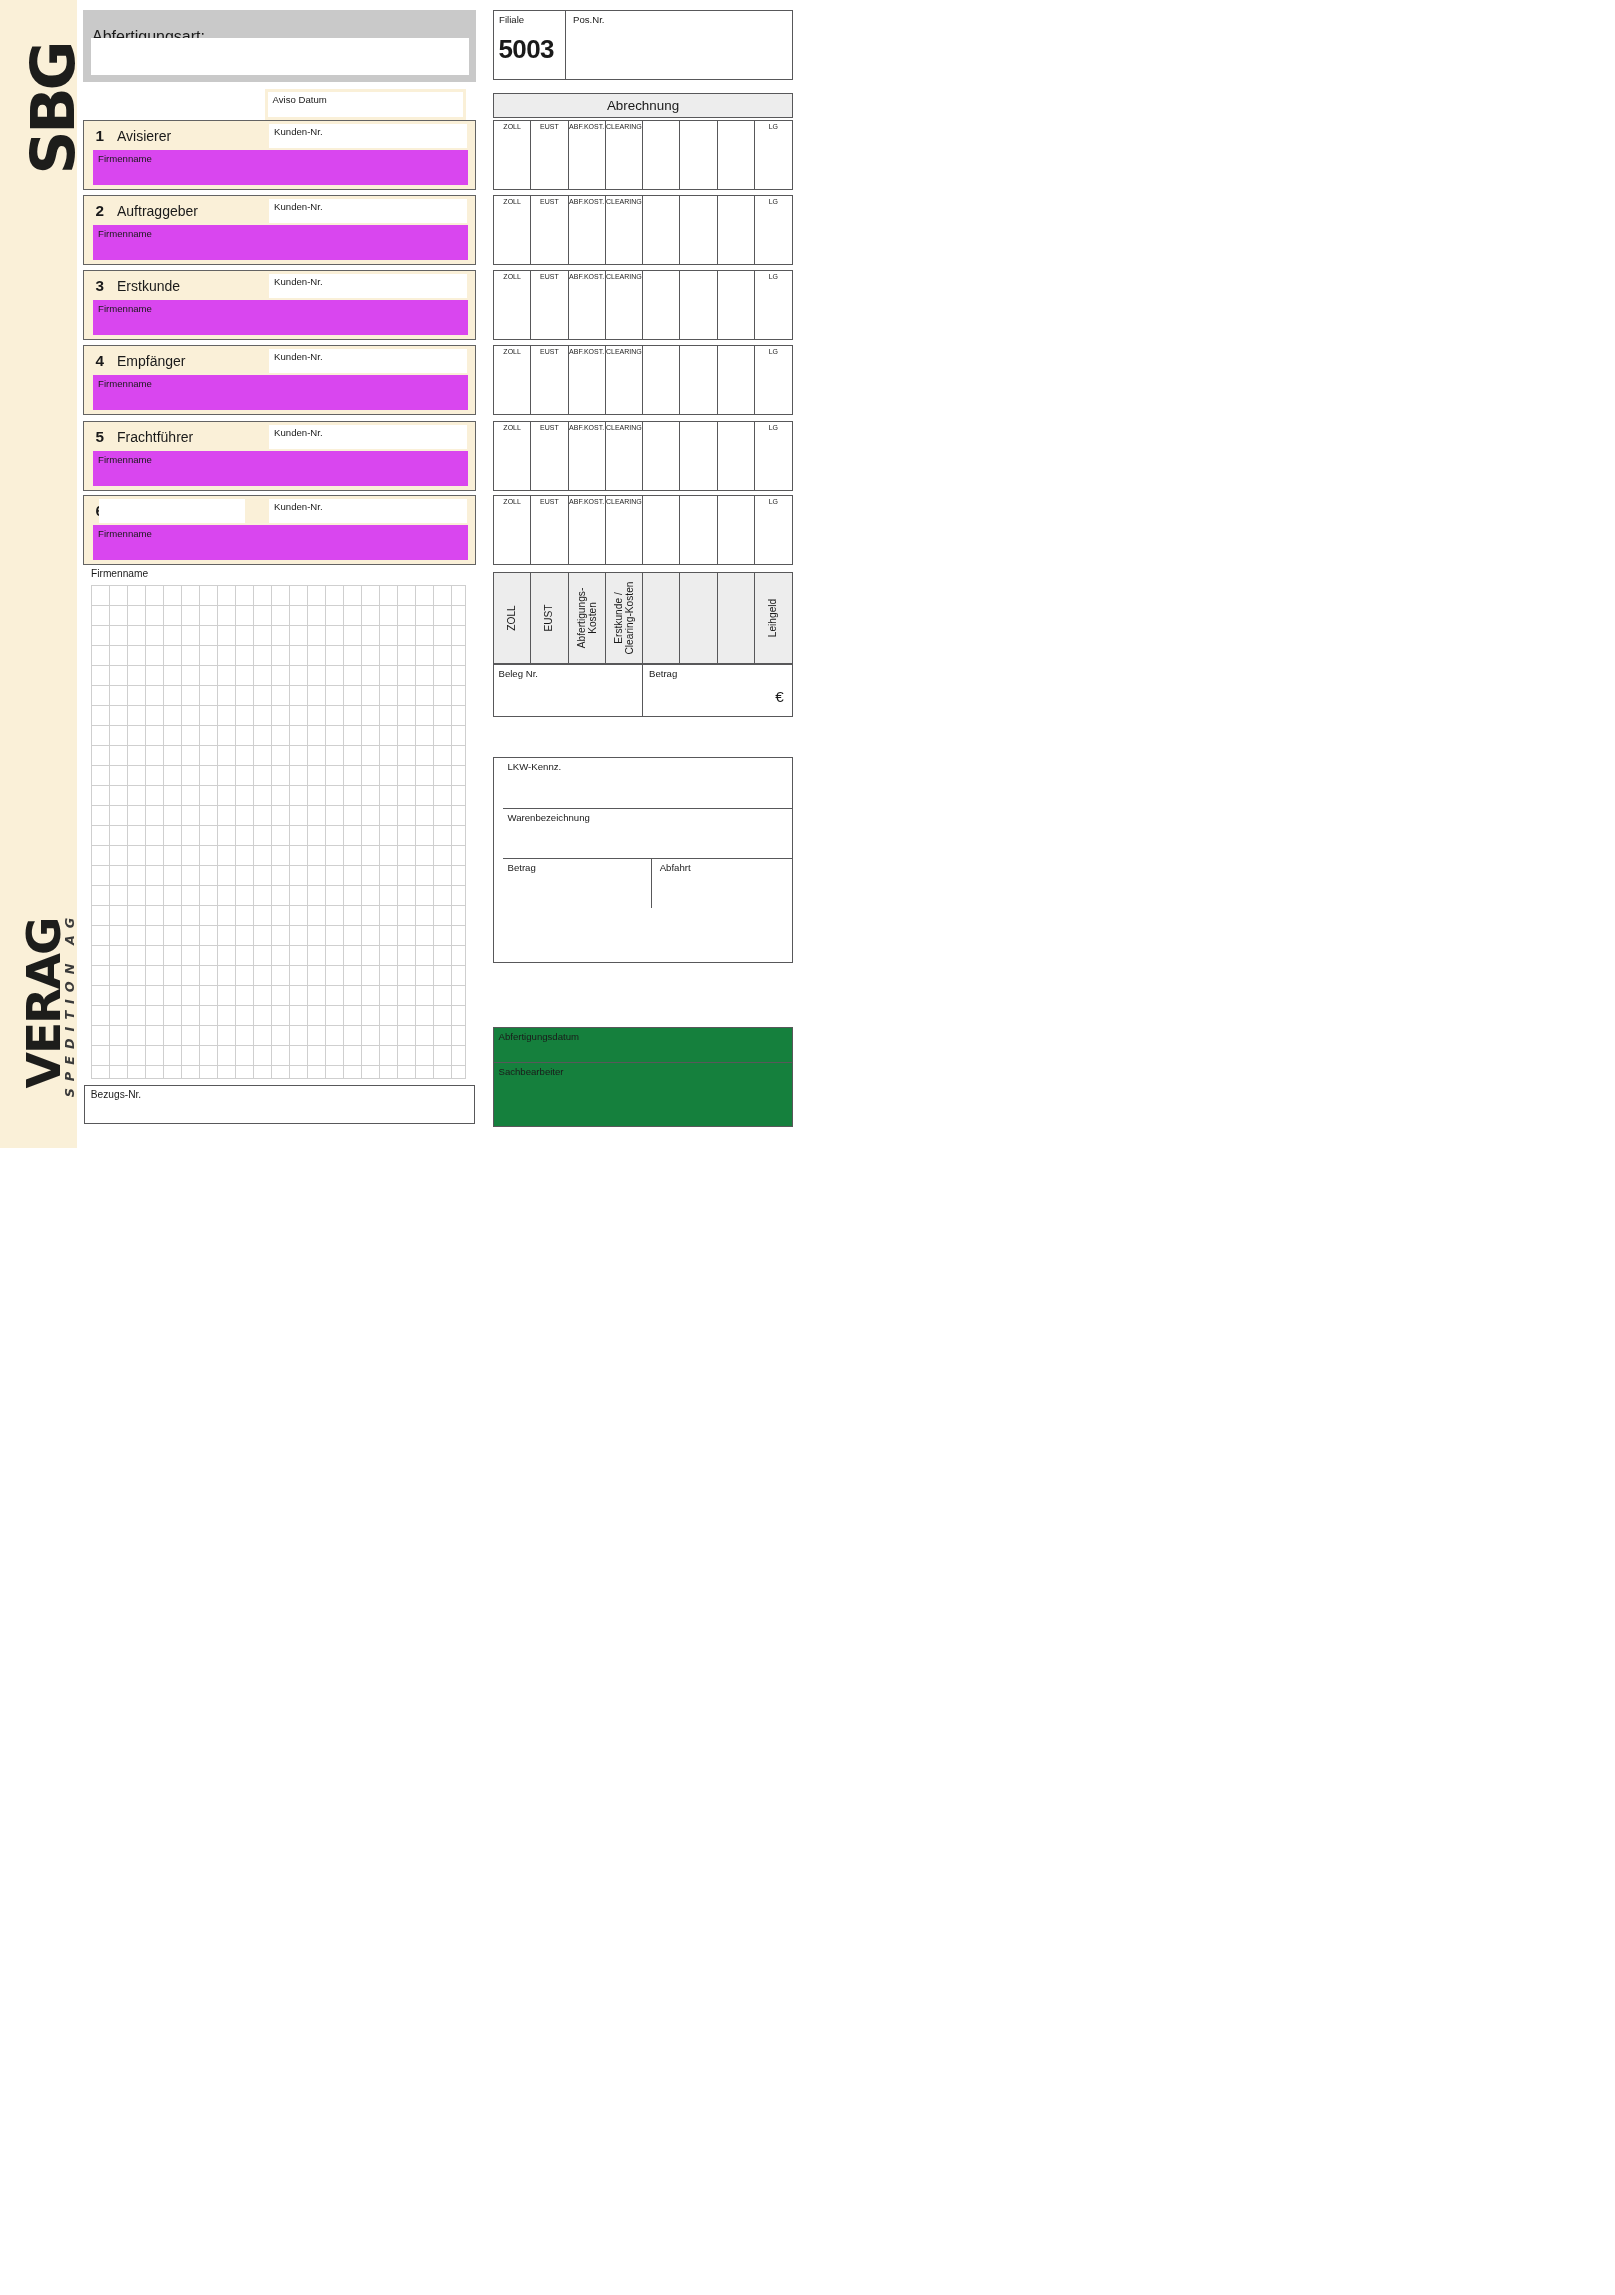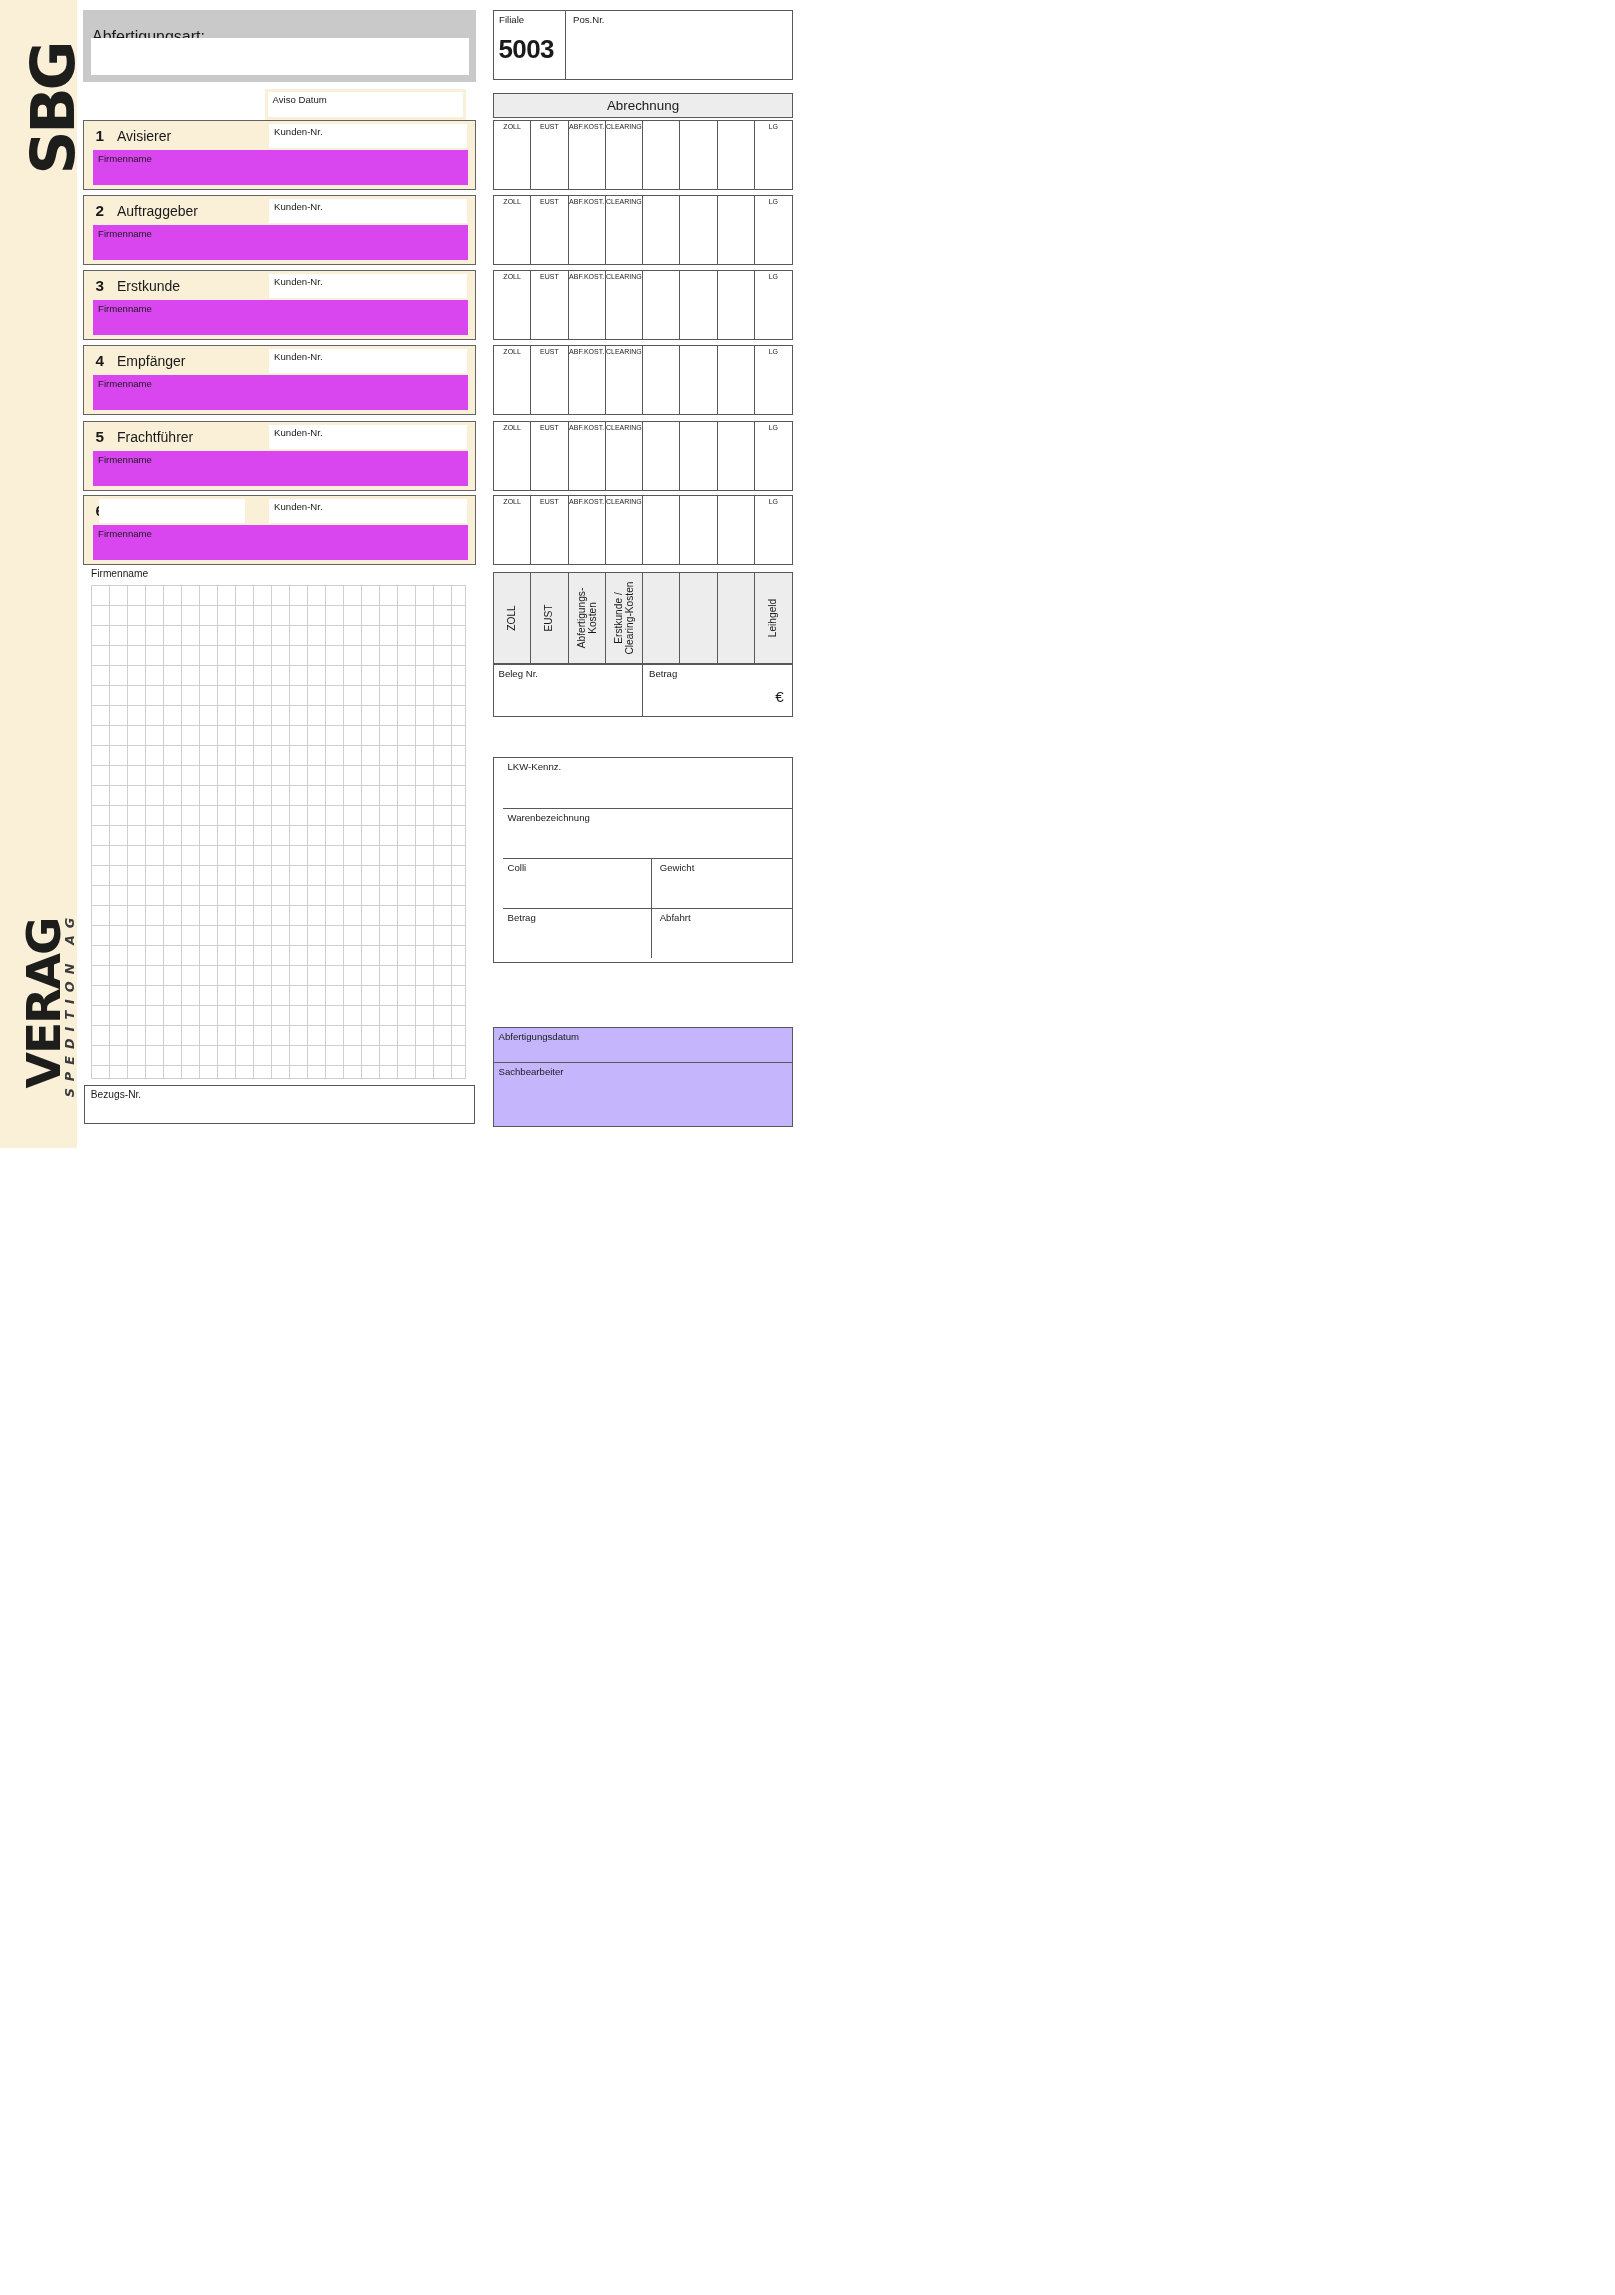--- a/index.html
+++ b/index.html
@@ -88,21 +88,21 @@
   .row-lkw { height:51px; }
   .row-waren { height:50px; }
   .row-colli { height:50px; }
   .row-ankunft { height:49px; }
   .half-cell { position:absolute; top:0; height:100%; }
   .half-left { left:0; width:149px; border-right:1.9px solid #58585a; }
   .half-right { left:149px; right:0; }
   .half-right .lbl { left:7.7px; }
 
   .datum-group { position:absolute; left:493px; top:1027px; width:300px; height:100px;
-                 background:#c4b5fd; border:1.9px solid #58585a; }
+                 background:#15803d; border:1.9px solid #58585a; }
   .row-abfdatum { height:35px; border-bottom:1.9px solid #58585a; position:relative; }
   .row-sachb { position:relative; height:61px; }
 
   
   .anm-label { position:absolute; left:91px; top:568px; font-size:10.2px; }
   .anm-grid { position:absolute; left:91px; top:585px; width:375px; height:494px;
               background-image:
                 linear-gradient(to right, #cfcfcf 1px, transparent 1px),
                 linear-gradient(to bottom, #cfcfcf 1px, transparent 1px);
               background-size:18px 20px;
@@ -403,28 +403,20 @@
     <span class="euro">€</span>
   </div>
 
   <div class="ship-group">
     <div class="ship-row row-lkw">
       <span class="lbl small-label">LKW-Kennz.</span>
     </div>
     <div class="ship-row row-waren">
       <span class="lbl small-label">Warenbezeichnung</span>
     </div>
-    <div class="ship-row row-colli">
-      <div class="half-cell half-left">
-        <span class="lbl small-label">Colli</span>
-      </div>
-      <div class="half-cell half-right">
-        <span class="lbl small-label">Gewicht</span>
-      </div>
-    </div>
     <div class="ship-row row-ankunft">
       <div class="half-cell half-left">
         <span class="lbl small-label">Betrag</span>
       </div>
       <div class="half-cell half-right">
         <span class="lbl small-label">Abfahrt</span>
       </div>
     </div>
   </div>
 

